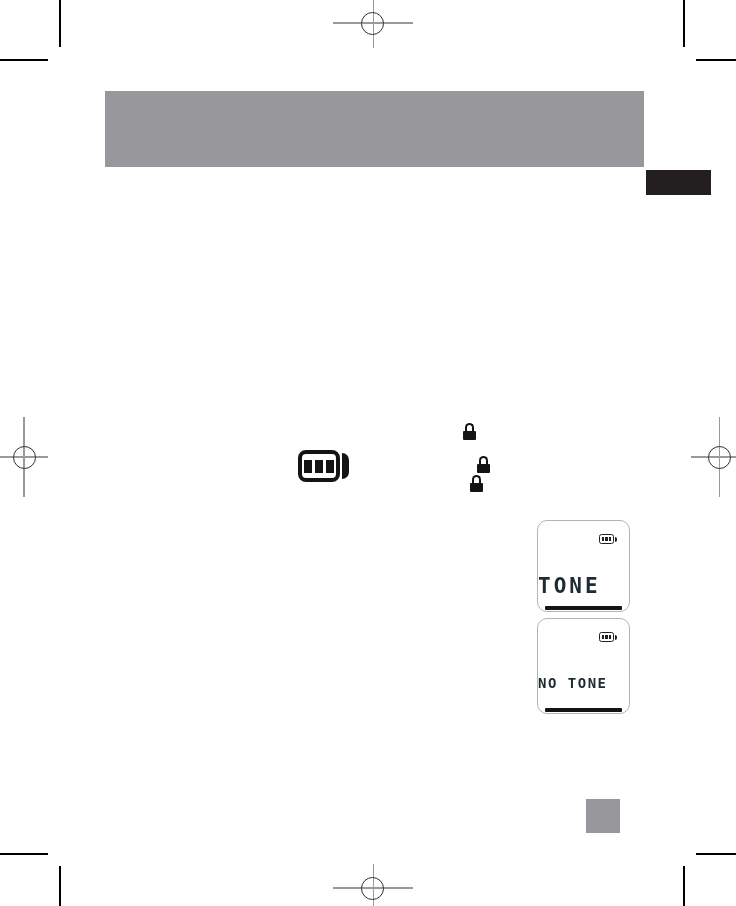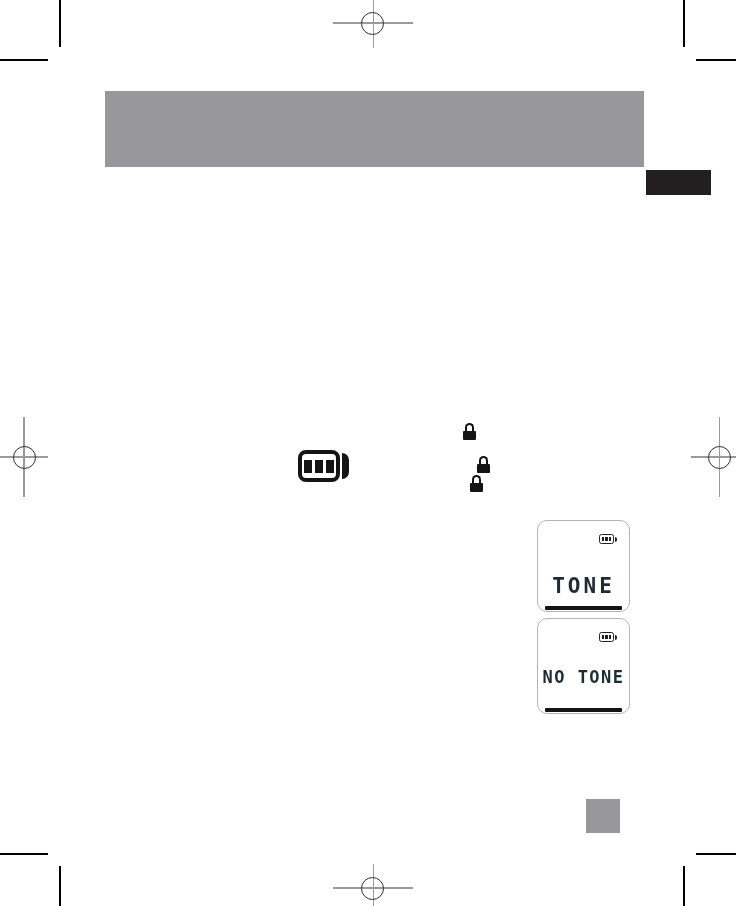--- a/index.html
+++ b/index.html
@@ -31,24 +31,24 @@
   .lock .shackle{width:9px;height:8px;border:2.5px solid #141414;border-bottom:none;
     border-radius:4.5px 4.5px 0 0;box-sizing:border-box;margin:0 auto;}
   .lock .lockbody{width:13px;height:9px;background:#141414;border-radius:1px;}
   
   .lcd{position:absolute;left:537px;width:93px;background:#fff;
     border:1.5px solid #b4b4b7;border-radius:10px;box-sizing:border-box;}
   .lcd-1{top:520px;height:92px;}
   .lcd-2{top:618px;height:96px;}
   .lcd .bottom-bar{position:absolute;left:7px;right:7px;bottom:1.5px;height:3.5px;
     background:#141414;border-radius:1px;}
-  .lcd .lcd-text{position:absolute;left:0;right:0;text-align:center;
+  .lcd .lcd-text{position:absolute;left:0;right:0;text-align:left;
     font-family:"DejaVu Sans Mono",monospace;font-weight:bold;color:#1d2b33;}
   .lcd-1 .lcd-text{top:53px;font-size:21px;letter-spacing:3px;}
-  .lcd-2 .lcd-text{top:48px;font-size:17px;letter-spacing:1.5px;}
+  .lcd-2 .lcd-text{top:56px;font-size:14px;letter-spacing:1.5px;}
   
   .battery-sm{position:absolute;right:12px;top:13px;width:18px;height:10px;}
   .battery-sm .body{position:absolute;left:0;top:0;width:15px;height:10px;
     border:1.5px solid #222;border-radius:2.5px;box-sizing:border-box;
     display:flex;align-items:center;justify-content:center;gap:1px;}
   .battery-sm .seg{width:2.5px;height:4.5px;background:#222;}
   .battery-sm .tip{position:absolute;left:15.5px;top:2.5px;width:2px;height:5px;
     background:#222;border-radius:0 2px 2px 0;}
   
   .page-block{position:absolute;left:586px;top:799px;width:34px;height:34px;background:#98989c;}

